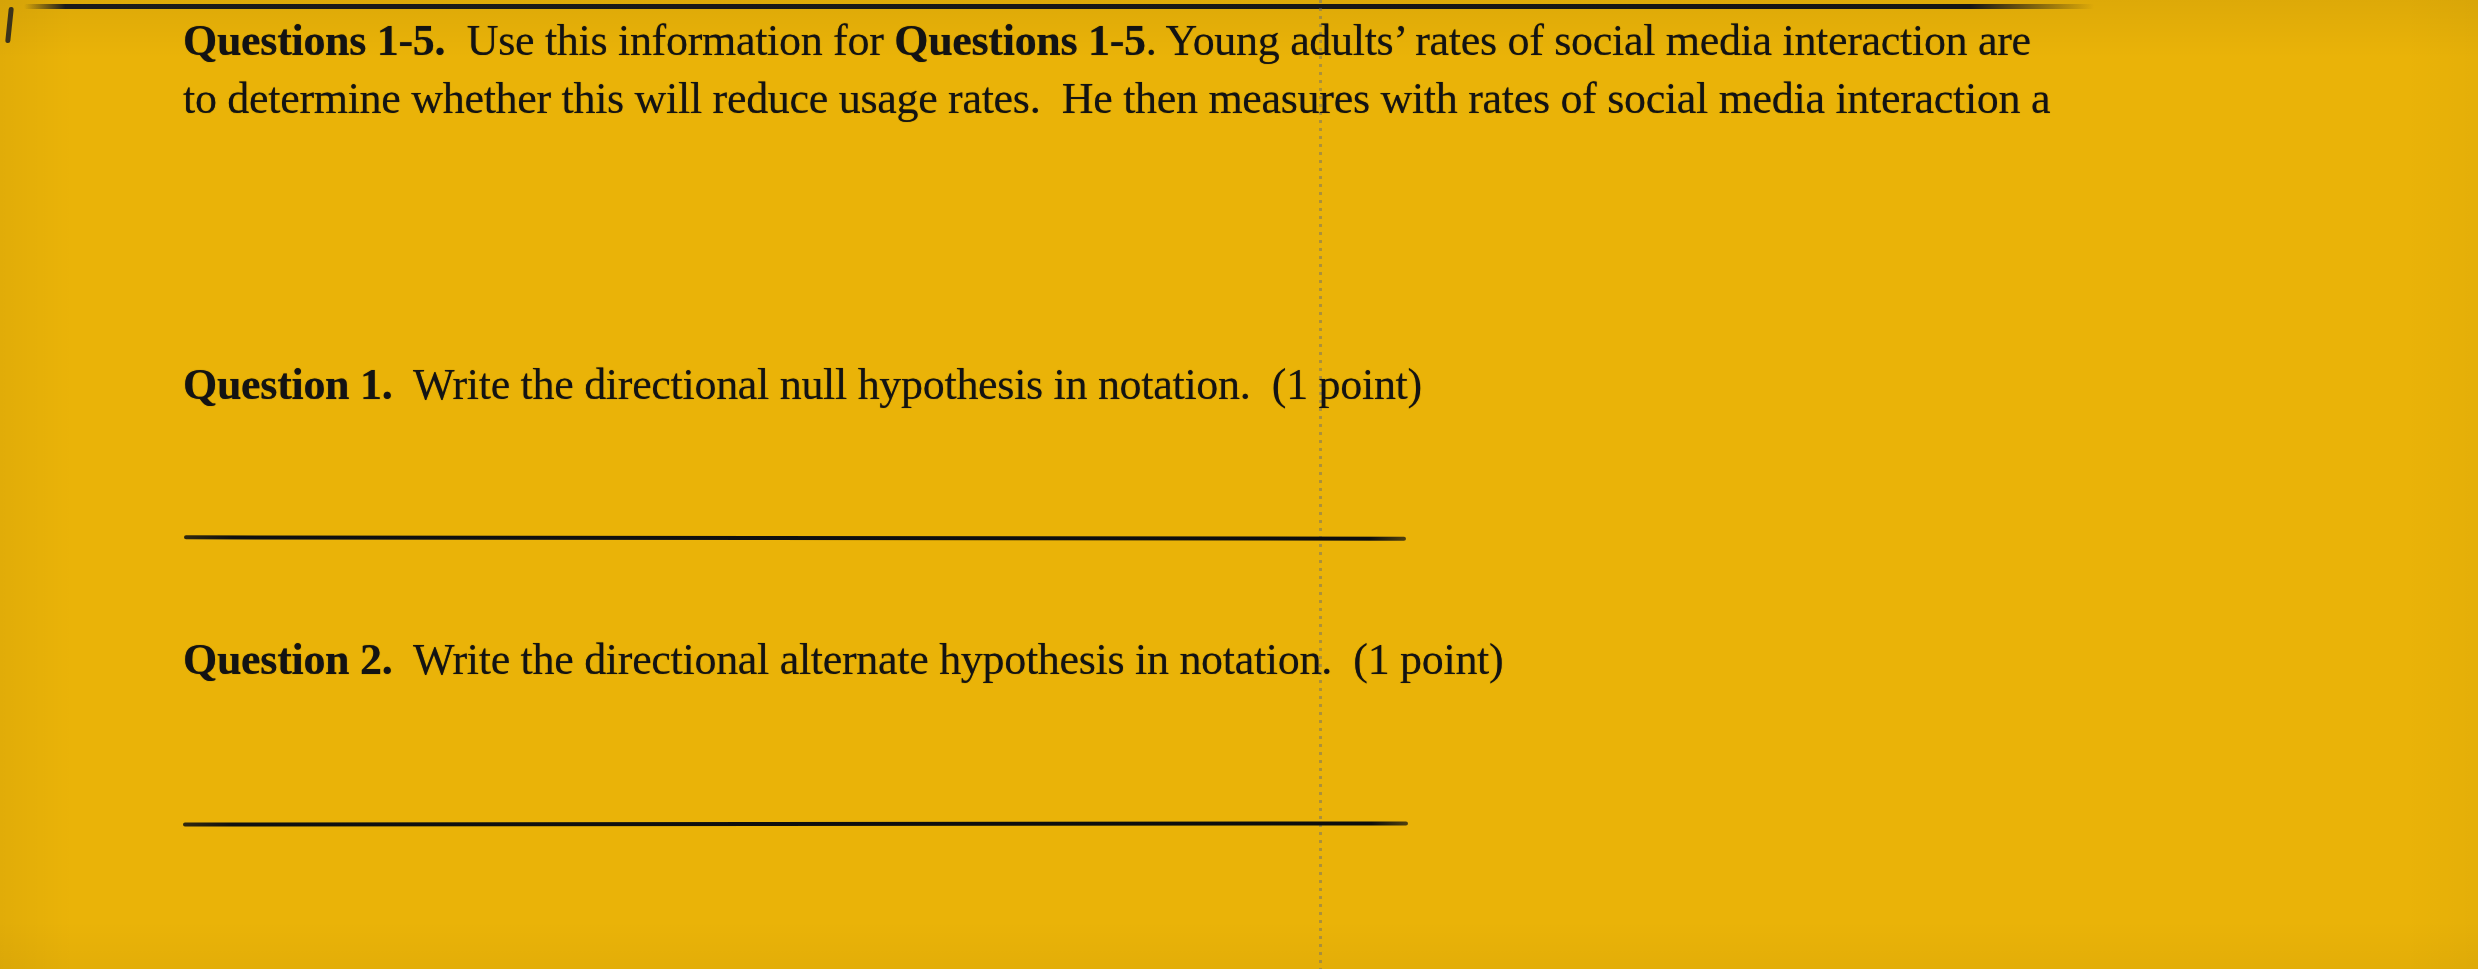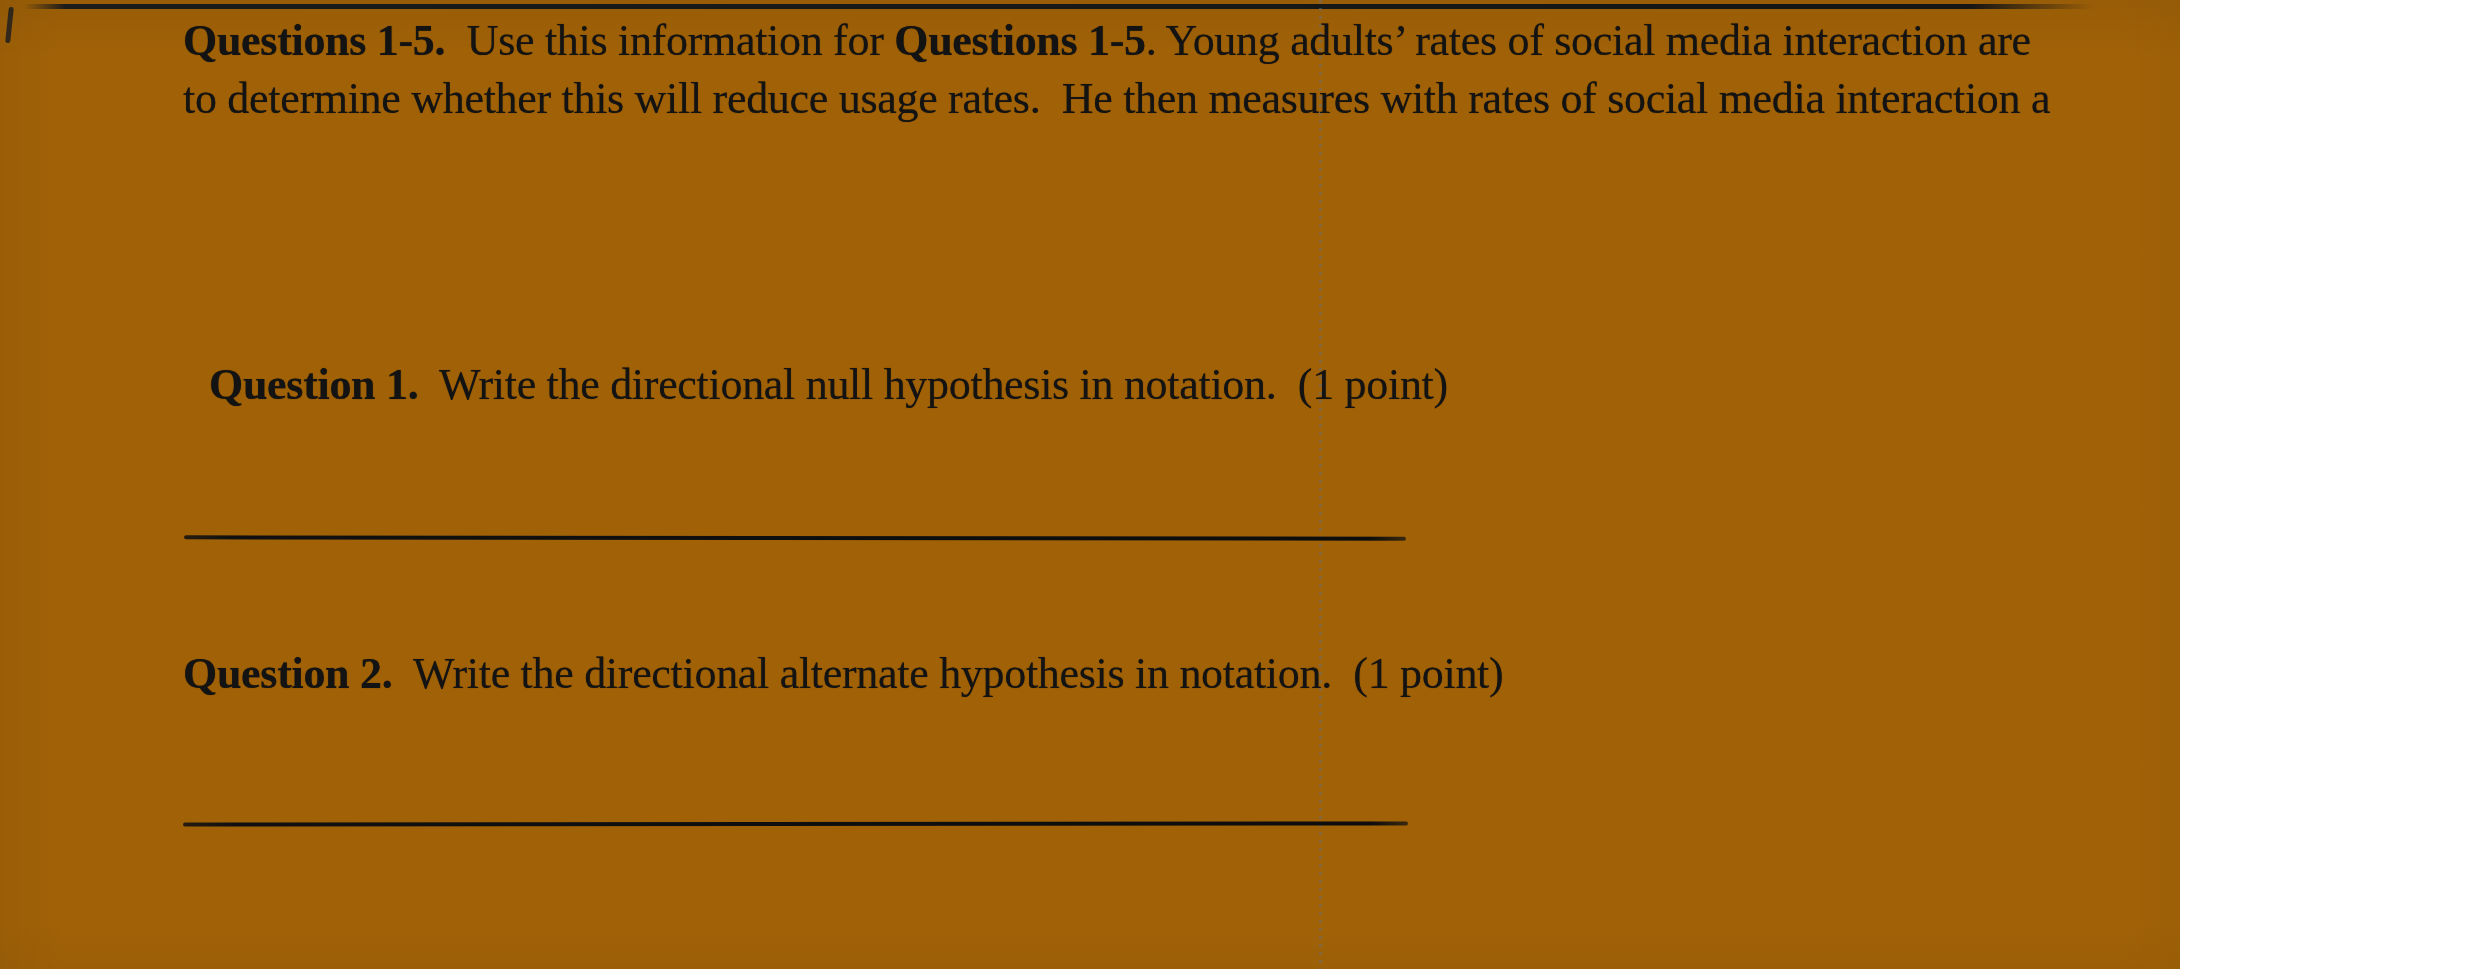--- a/index.html
+++ b/index.html
@@ -3,22 +3,22 @@
 <meta charset="utf-8">
 <style>
   html, body { margin: 0; padding: 0; }
   body {
     width: 2478px; height: 969px;
     font-family: "Liberation Serif", serif;
     overflow: hidden;
   }
   .page {
     position: relative;
-    width: 2180px; height: 969px;
-    background: #a16207;
+    width: 2478px; height: 969px;
+    background: #eab308;
     overflow: hidden;
   }
   
   .vignette {
     position: absolute; inset: 0; pointer-events: none;
     background:
       linear-gradient(to bottom, rgba(0,0,0,0.055), rgba(0,0,0,0.0) 6%),
       linear-gradient(to right, rgba(0,0,0,0.04), rgba(0,0,0,0.0) 3%, rgba(0,0,0,0.0) 97%, rgba(0,0,0,0.025)),
       linear-gradient(to top, rgba(0,0,0,0.03), rgba(0,0,0,0.0) 5%);
   }
@@ -31,22 +31,22 @@
     font-size: 44px; line-height: 58px; letter-spacing: -0.3px;
   }
   .pline { white-space: pre; }
   .b { font-weight: bold; }
 
   .qline {
     position: absolute; left: 183px;
     font-size: 44px; line-height: 58px; letter-spacing: -0.3px;
     white-space: pre;
   }
-  .q1 { top: 356px; margin-left: 26px; }
-  .q2 { top: 645px; }
+  .q1 { top: 356px; }
+  .q2 { top: 631px; }
 
   .rule {
     position: absolute; height: 4px;
     background: linear-gradient(to right, rgba(16,16,16,.85), #101010 4%, #0d0d0d 97%, rgba(16,16,16,.7));
     border-radius: 2px;
   }
   .rule1 { left: 184px; top: 536px; width: 1222px; transform: rotate(0.06deg); }
   .rule2 { left: 183px; top: 822px; width: 1225px; transform: rotate(-0.05deg); }
 
   .crease {

